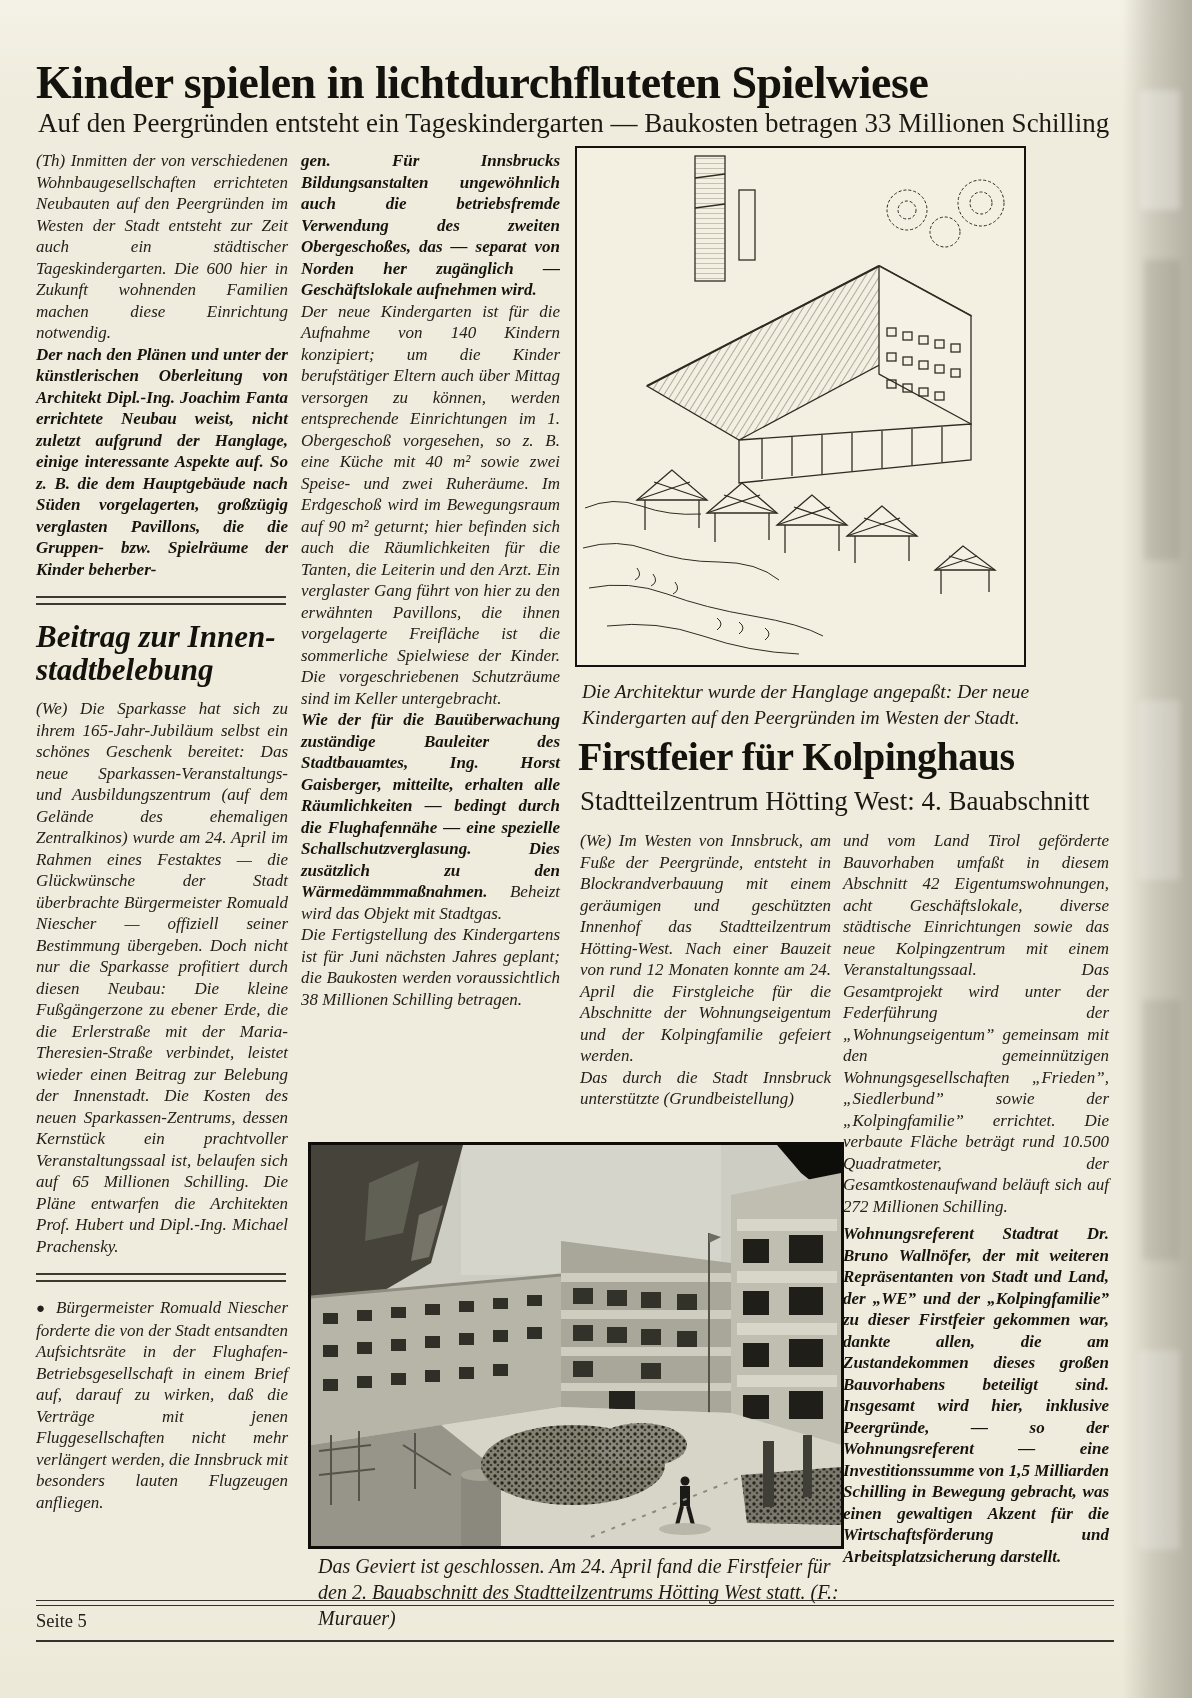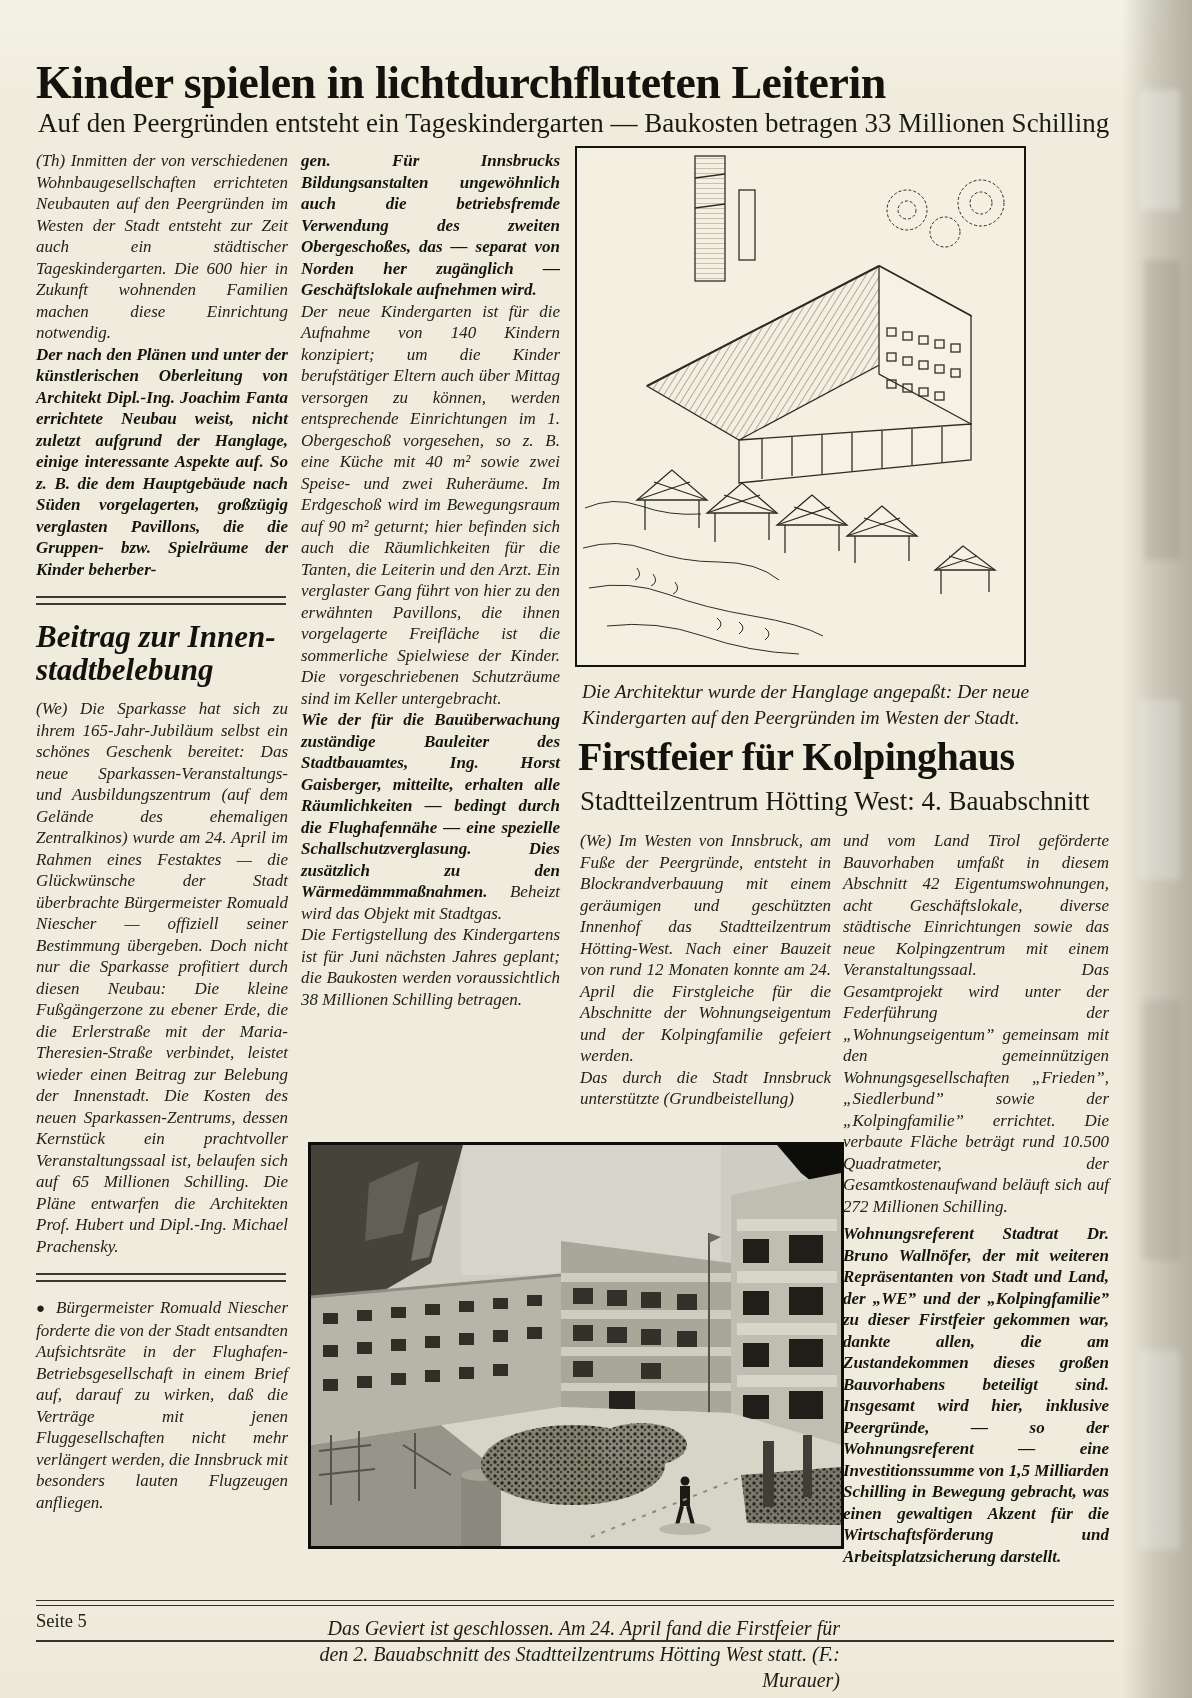--- a/index.html
+++ b/index.html
@@ -33,21 +33,21 @@
     background:linear-gradient(90deg, rgba(186,183,168,0) 0%, rgba(178,175,160,0.55) 45%, #b3b0a1 100%);
   }
   .ghost{position:absolute; filter:blur(3px); border-radius:3px;}
   svg{display:block;}
 </style>
 </head>
 <body>
 
 <div id="page">
 
-  <div class="abs headline" style="left:36px; top:56px;">Kinder spielen in lichtdurchfluteten Leiterin</div>
+  <div class="abs headline" style="left:36px; top:56px;">Kinder spielen in lichtdurchfluteten Spielwiese</div>
   <div class="abs subheadline" style="left:38px; top:108px;">Auf den Peergründen entsteht ein Tageskindergarten — Baukosten betragen 33 Millionen Schilling</div>
 
   <div class="abs bodycol" style="left:36px; top:150px; width:252px;">
     <p>(Th) Inmitten der von verschiedenen Wohnbaugesellschaften errichteten Neubauten auf den Peergründen im Westen der Stadt entsteht zur Zeit auch ein städtischer Tageskindergarten. Die 600 hier in Zukunft wohnenden Familien machen diese Einrichtung notwendig.</p>
     <p class="boldpara">Der nach den Plänen und unter der künstlerischen Oberleitung von Architekt Dipl.-Ing. Joachim Fanta errichtete Neubau weist, nicht zuletzt aufgrund der Hanglage, einige interessante Aspekte auf. So z. B. die dem Hauptgebäude nach Süden vorgelagerten, großzügig verglasten Pavillons, die die Gruppen- bzw. Spielräume der Kinder beherber-</p>
 
     <div class="double-rule"></div>
 
     <div class="sec-heading">
       <div>Beitrag zur Innen-</div>
@@ -318,21 +318,21 @@
       <g>
         <circle cx="374" cy="336" r="4.5" fill="#1b1a16"></circle>
         <rect x="369" y="341" width="10" height="20" fill="#1b1a16"></rect>
         <line x1="371" y1="361" x2="366" y2="380" stroke="#1b1a16" stroke-width="4"></line>
         <line x1="377" y1="361" x2="382" y2="380" stroke="#1b1a16" stroke-width="4"></line>
         <ellipse cx="374" cy="384" rx="26" ry="6" fill="#b9b7a9"></ellipse>
       </g>
       <line x1="280" y1="392" x2="430" y2="332" stroke="#8a8880" stroke-width="2" stroke-dasharray="4 7"></line>
     </svg>
   </div>
-  <div class="abs caption" style="left:318px; top:1615px; width:522px; font-size:20px;text-align:right;">Das Geviert ist geschlossen. Am 24. April fand die Firstfeier für den 2. Bauabschnitt des Stadtteilzentrums Hötting West statt. (F.: Murauer)</div>
+  <div class="abs caption" style="left:318px; top:1553px; width:522px; font-size:20px;">Das Geviert ist geschlossen. Am 24. April fand die Firstfeier für den 2. Bauabschnitt des Stadtteilzentrums Hötting West statt. (F.: Murauer)</div>
 
   <div class="abs footer-rule-double" style="left:36px; top:1600px; width:1078px;"></div>
   <div class="abs footer-text" style="left:36px; top:1611px; width:1078px;">
     <span>Seite 5</span>
   </div>
   <div class="abs footer-rule-single" style="left:36px; top:1640px; width:1078px;"></div>
 
   <div class="abs edge-shadow" style="left:1122px; top:0; width:70px; height:1698px;">
     <div class="ghost" style="left:18px; top:90px;  width:40px; height:120px; background:rgba(255,255,255,0.30);"></div>
     <div class="ghost" style="left:22px; top:260px; width:36px; height:300px; background:rgba(70,68,58,0.12);"></div>

